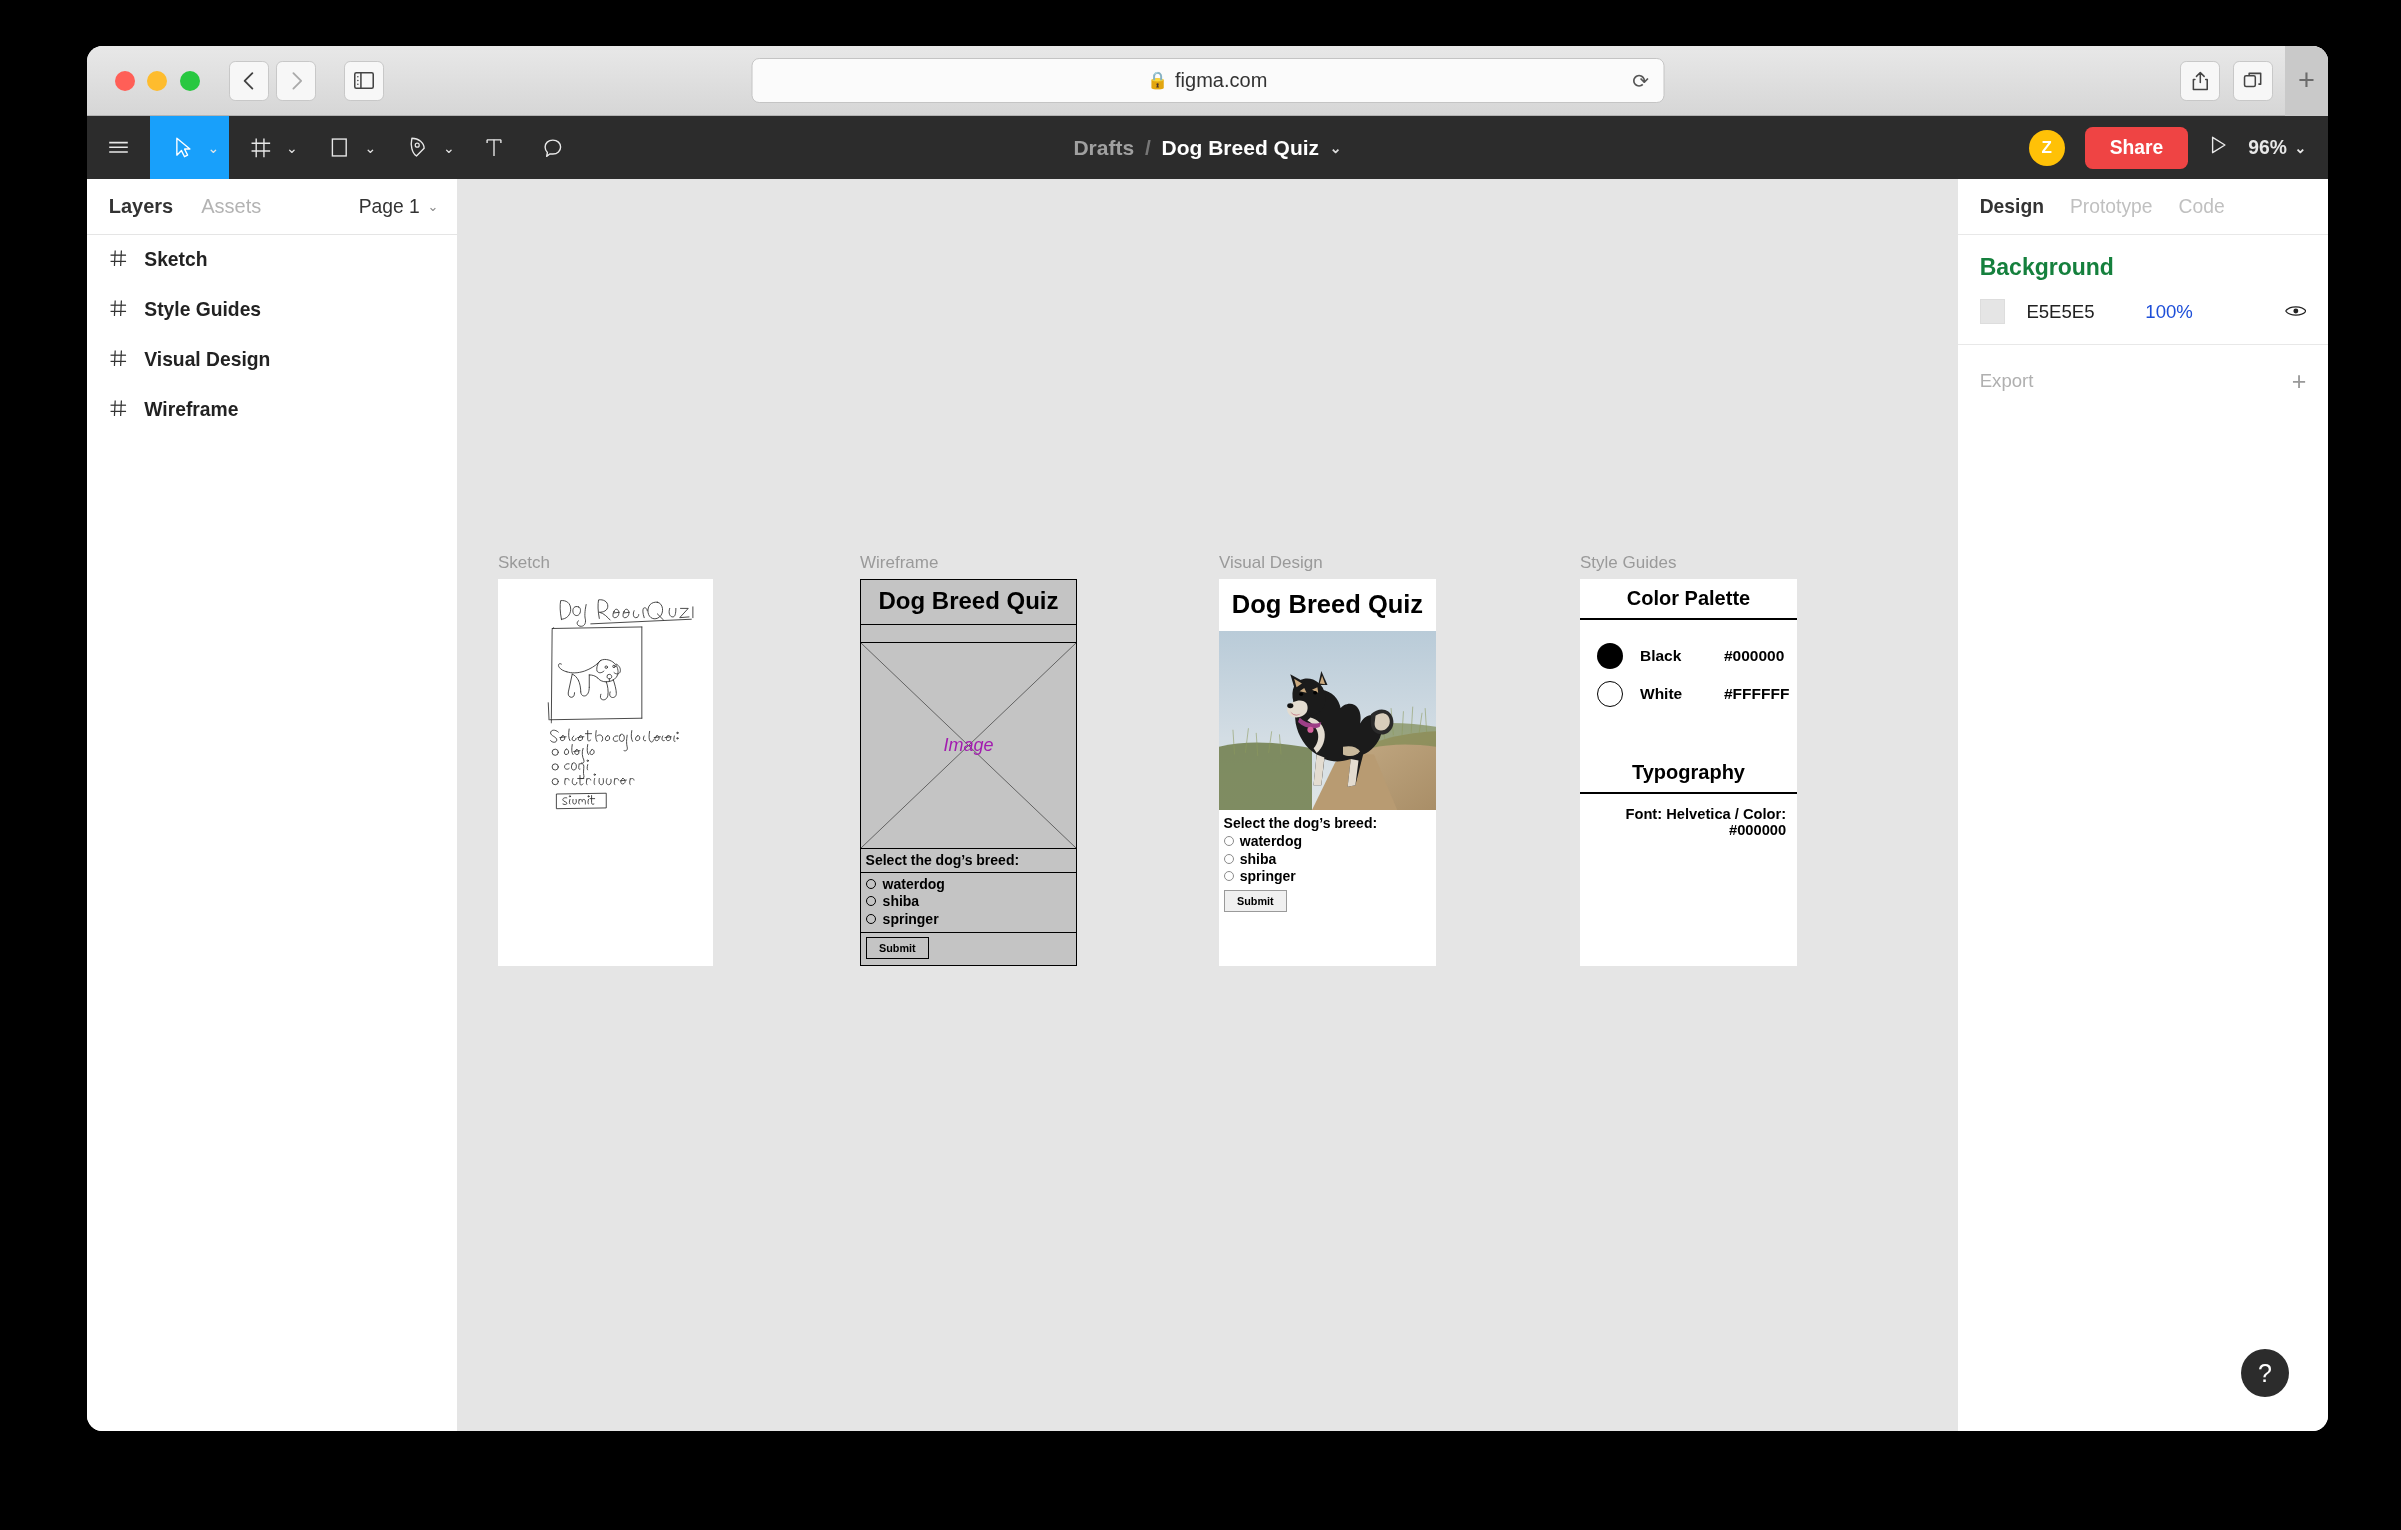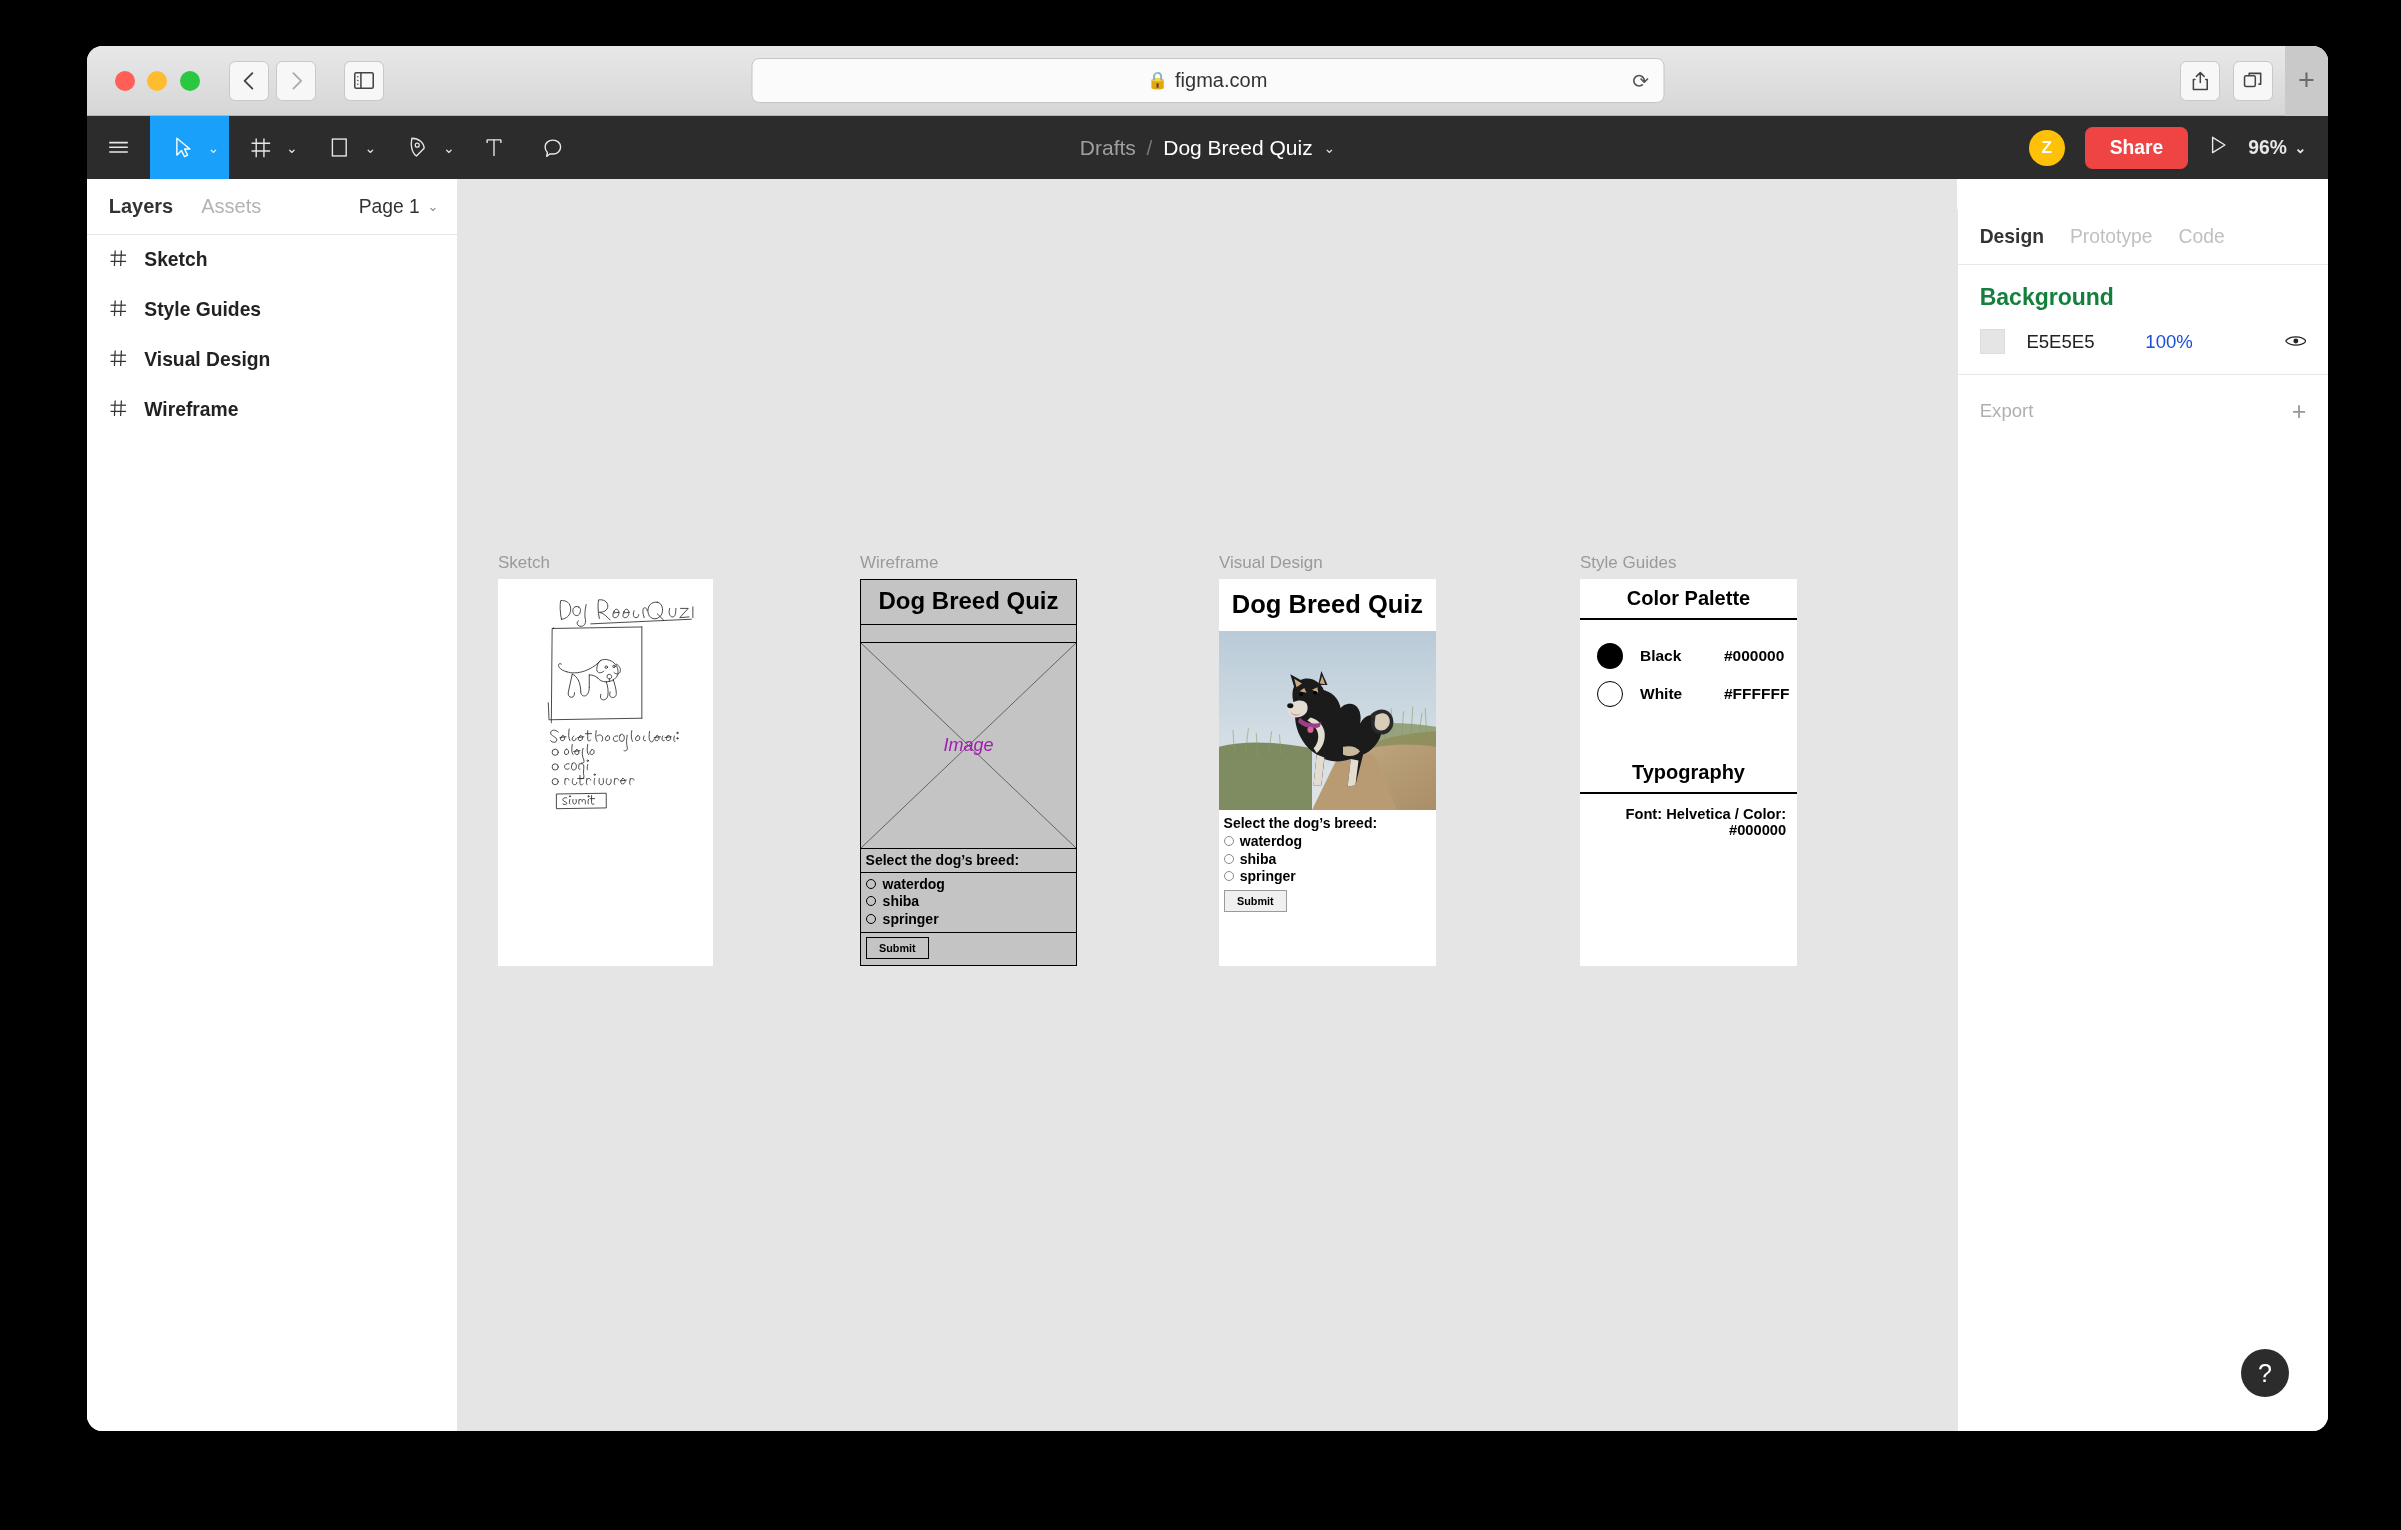--- a/index.html
+++ b/index.html
@@ -89,20 +89,21 @@
     display: flex; align-items: center; height: 63px;
     padding: 0 3.1px;
   }
   .tool-group.active { background: #18a0fb; }
   .caret { font-size: 14px; color: #e6e6e6; margin-left: -4.6px; padding-right: 6.2px; }
 
   .breadcrumb {
     position: absolute; left: 50%; transform: translateX(-50%);
     display: flex; align-items: center; gap: 10.8px;
     font-size: 21px;
+    font-weight: bold;
   }
   .bc-drafts { color: #a0a0a0; }
   .bc-sep { color: #777; }
   .bc-title { color: #fff; }
   .bc-caret { color: #ddd; font-size: 14px; }
 
   .tb-right {
     position: absolute; right: 21.7px;
     display: flex; align-items: center; gap: 20px;
   }
@@ -269,21 +270,20 @@
   .sg-typo-body { padding: 12.4px 10.8px 0; text-align: right; }
   .sg-typo-line { font-size: 14.7px; font-weight: 700; color: #000; }
   .sg-gap { flex: 1; }
 
   
   .right-panel {
     width: 371px;
     background: #fff;
     border-left: 0.8px solid #e5e5e5;
     flex-shrink: 0;
-    margin-top: 30px;
   }
   .rp-tabs {
     height: 56px; display: flex; align-items: center;
     padding: 0 21.7px; gap: 26px;
     border-bottom: 0.8px solid #e8e8e8;
   }
   .rp-tab { font-size: 19.3px; font-weight: 700; color: #333; }
   .rp-tab.inactive { color: #c0c0c0; font-weight: 400; }
 
   .rp-section { padding: 18.6px 21.7px 20px; border-bottom: 0.8px solid #e8e8e8; }

